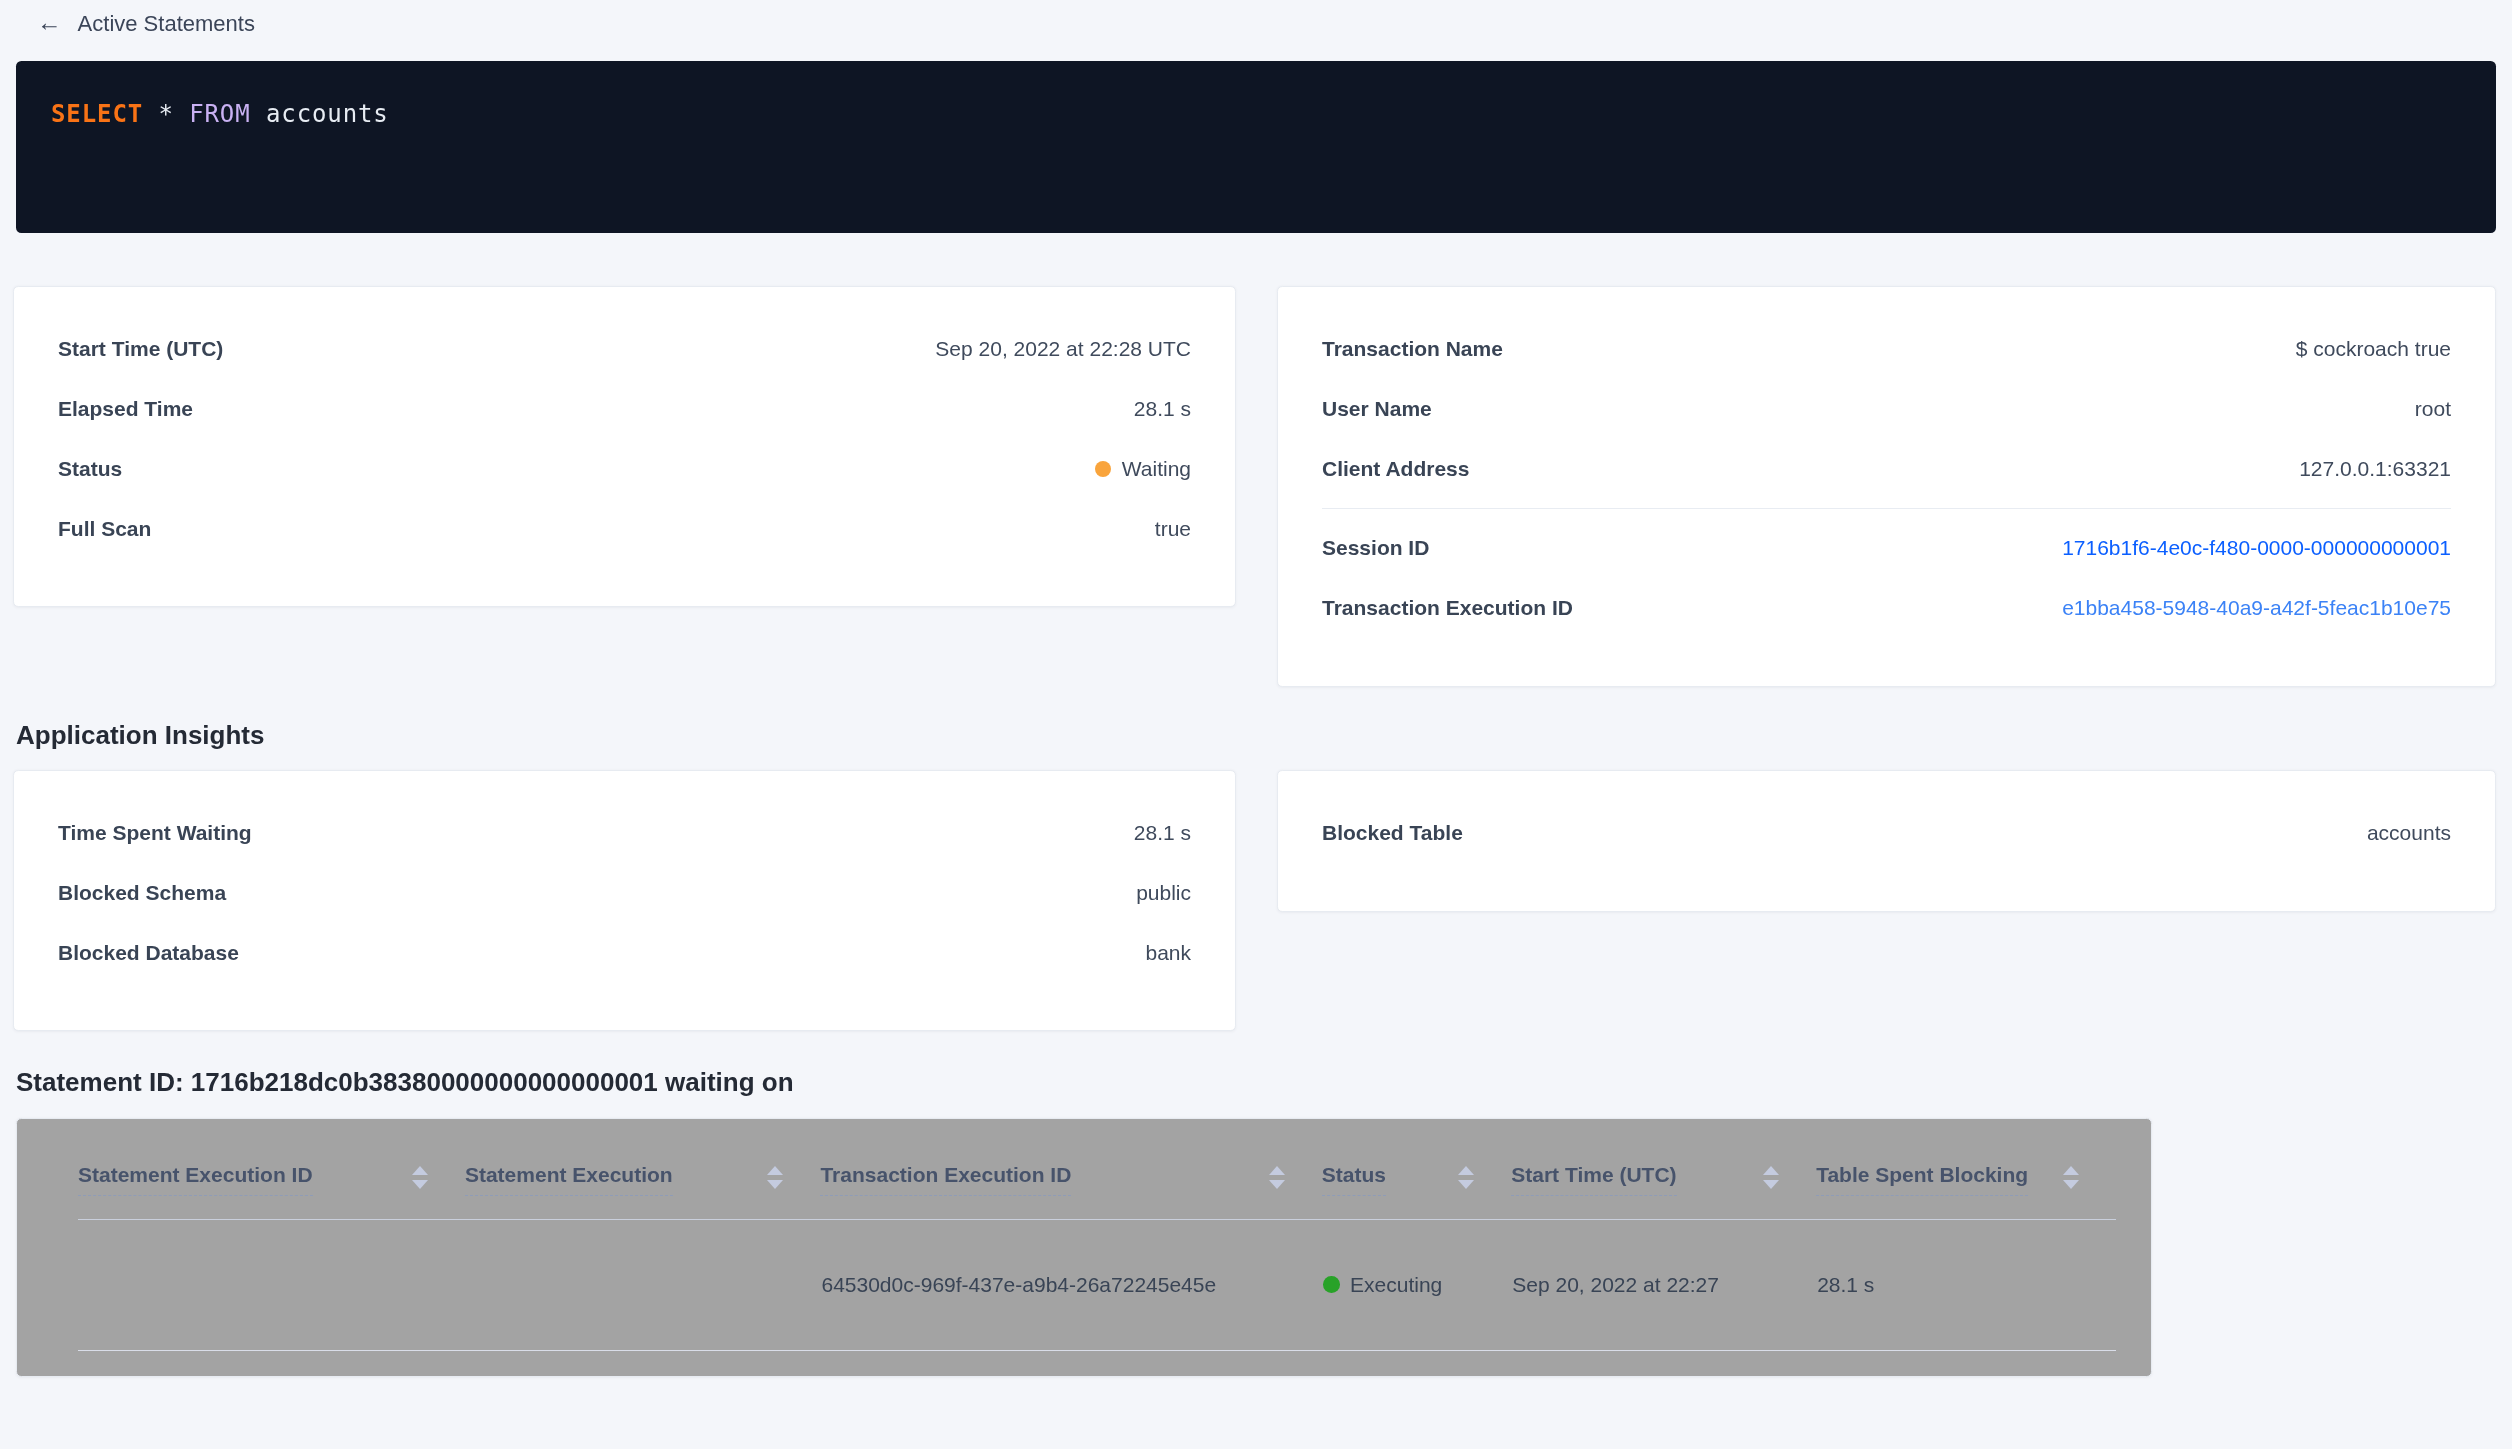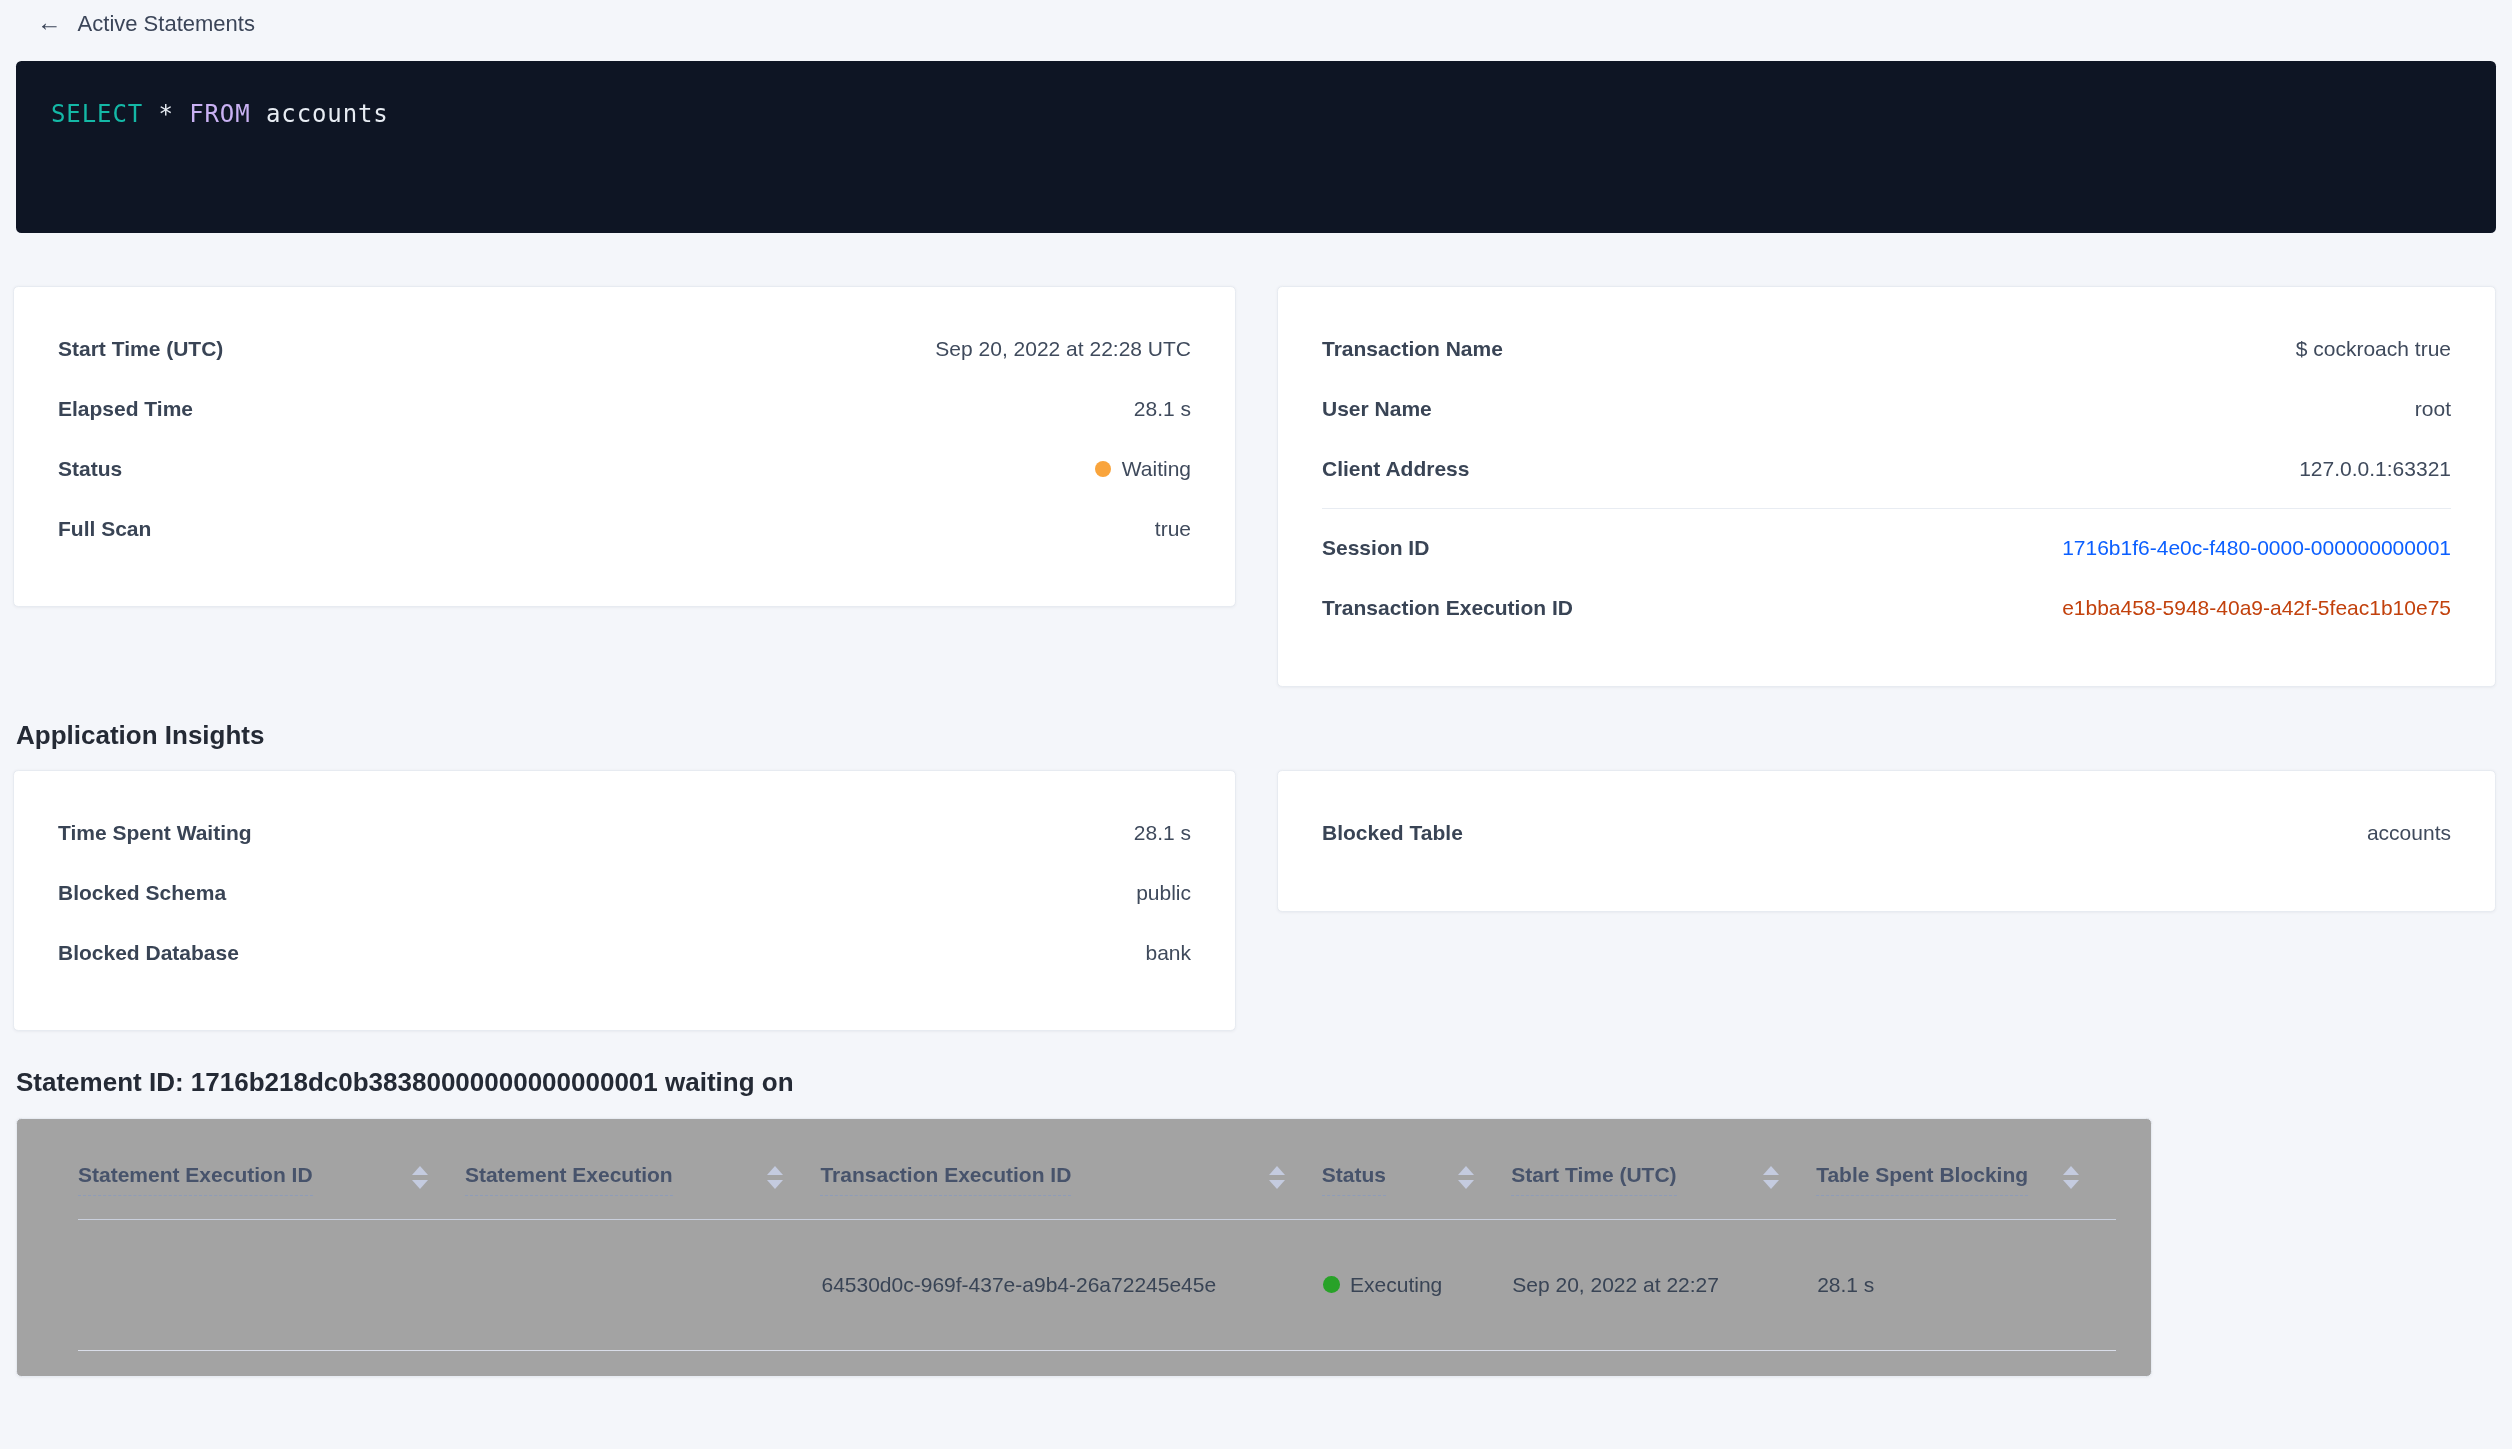--- a/index.html
+++ b/index.html
@@ -122,21 +122,21 @@
 
 <div class="page">
 
   <a class="back-link">
     <span class="back-arrow">←</span>
     <span>Active Statements</span>
   </a>
 
 
   <div class="sql-box" style="background: rgb(14, 21, 36);">
-    <code><span class="sql-kw" style="color: #14b8a6;">SELECT</span><span class="sql-plain"> * </span><span class="sql-kw" style="color: rgb(201, 177, 243);">FROM</span><span class="sql-plain"> accounts</span></code>
+    <code><span class="sql-kw" style="color: #f97316; font-weight: bold;">SELECT</span><span class="sql-plain"> * </span><span class="sql-kw" style="color: rgb(201, 177, 243);">FROM</span><span class="sql-plain"> accounts</span></code>
   </div>
 
   <div class="cards-row row-1">
 
     <section class="card card-w-left h-exec">
       <div class="kv-row">
         <span class="kv-label">Start Time (UTC)</span>
         <span class="kv-value">Sep 20, 2022 at 22:28 UTC</span>
       </div>
       <div class="kv-row">
@@ -169,21 +169,21 @@
         <span class="kv-label">Client Address</span>
         <span class="kv-value">127.0.0.1:63321</span>
       </div>
       <div class="divider"></div>
       <div class="kv-row">
         <span class="kv-label">Session ID</span>
         <a class="kv-link" style="color: rgb(11, 95, 255);">1716b1f6-4e0c-f480-0000-000000000001</a>
       </div>
       <div class="kv-row">
         <span class="kv-label">Transaction Execution ID</span>
-        <a class="kv-link" style="color: #c2410c;">e1bba458-5948-40a9-a42f-5feac1b10e75</a>
+        <a class="kv-link" style="color: #3b82f6;">e1bba458-5948-40a9-a42f-5feac1b10e75</a>
       </div>
     </section>
 
   </div>
 
   <h2 class="section-heading">Application Insights</h2>
 
   <div class="cards-row row-2">
 
     <section class="card card-w-left h-cont-l">

